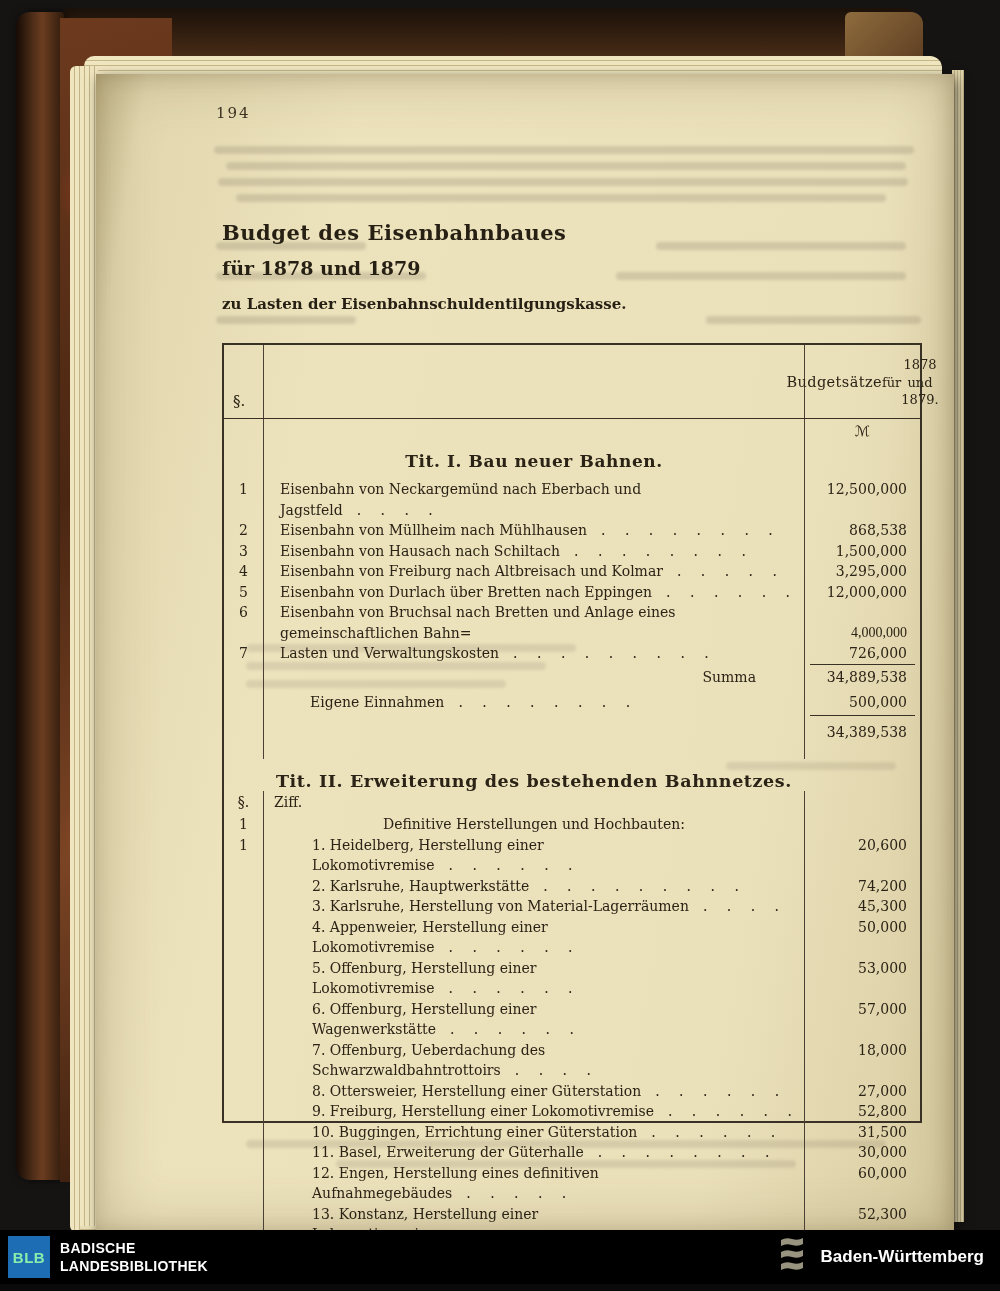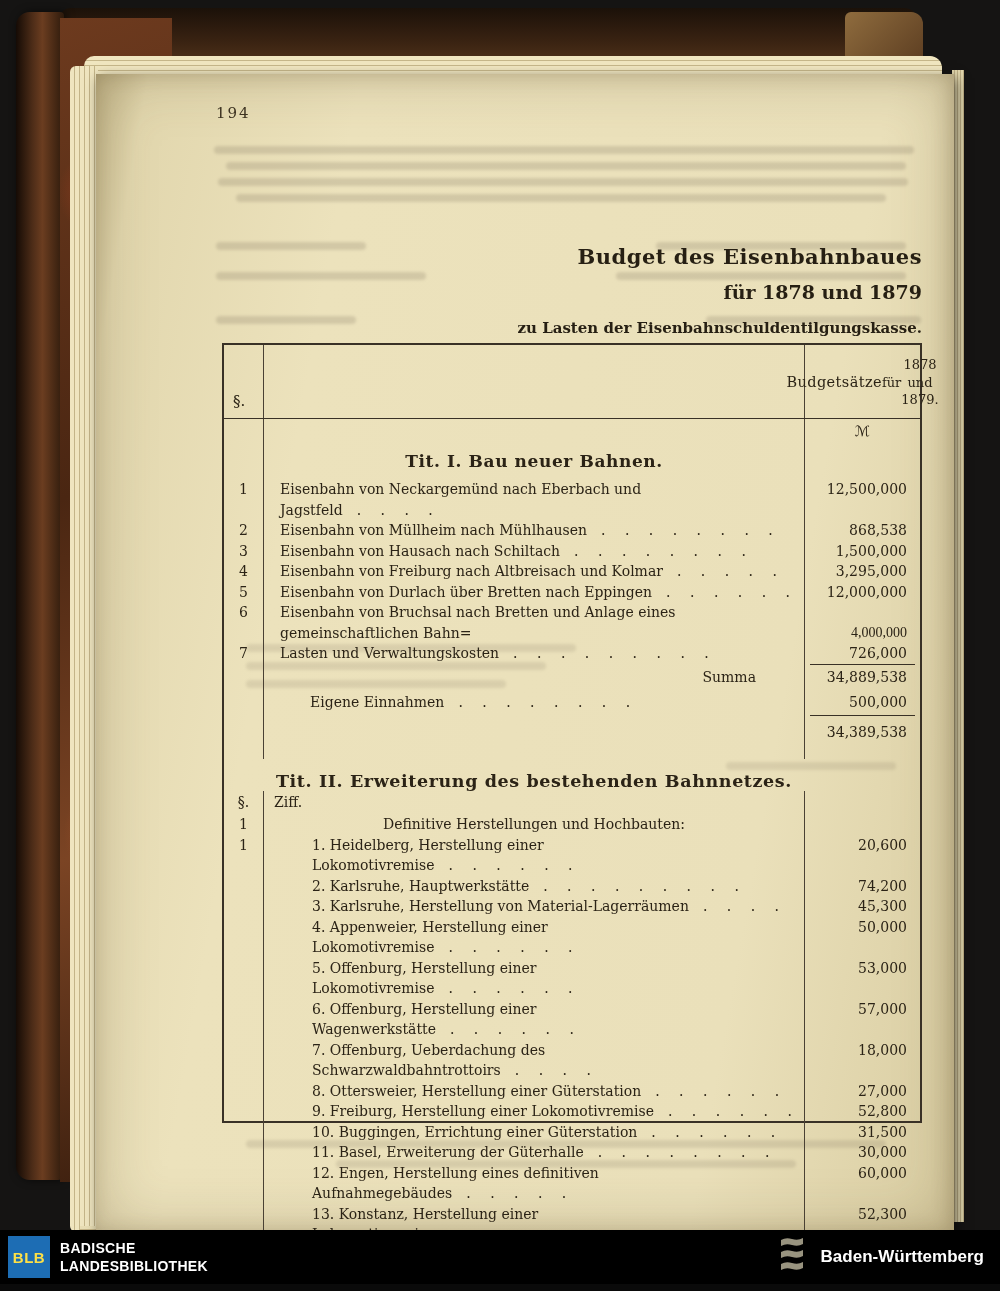--- a/index.html
+++ b/index.html
@@ -39,22 +39,22 @@
     background:linear-gradient(100deg,#c7ba8e 0%,#e2d7ae 5%,#ece2bc 25%,#eae0ba 75%,#d9cda2 100%);
     box-shadow:inset 0 0 60px rgba(95,75,40,.28), inset -4px 0 18px rgba(95,75,40,.25),
                3px 4px 12px rgba(0,0,0,.55); }
 
   .ghost { position:absolute; height:8px; border-radius:4px; background:#6e6250;
            opacity:.2; filter:blur(1.5px); z-index:1; }
 
   .page-number { position:absolute; left:120px; top:30px; font-size:15px;
     letter-spacing:2px; color:#3c3221; z-index:2; }
 
-  .title-block { position:absolute; left:126px; top:146px; width:700px; text-align:right;
-    color:#261f13; z-index:2;margin-top:24px; }
+  .title-block { position:absolute; left:126px; top:146px; width:700px; text-align:left;
+    color:#261f13; z-index:2; }
   .title1 { font-size:21px; font-weight:bold; letter-spacing:.5px; margin-bottom:12px; }
   .title2 { font-size:19px; font-weight:bold; margin-bottom:16px; }
   .title3 { font-size:15px; font-weight:600; }
 
   
   .budget-table { position:absolute; left:126px; top:269px; width:700px; height:780px;
     border:2px solid #393126; color:#2b2316; display:flex; flex-direction:column; z-index:2; }
   .c1 { flex:0 0 40px; width:40px; border-right:1.3px solid #4a4134; }
   .c2 { flex:1 1 auto; min-width:0; }
   .c3 { flex:0 0 116px; width:116px; border-left:1.3px solid #4a4134;
@@ -98,21 +98,21 @@
   .uebertrag-row { height:28px; line-height:28px; font-size:14px; }
   .uebertrag-row .c2 { display:flex; justify-content:flex-end; padding-right:28px; }
   .fill-row { flex:1 1 auto; }
   .spacer14 { height:14px; } .spacer5 { height:5px; }
 
   
   .footer { position:absolute; left:0; bottom:0; width:1000px; height:54px; background:#000;
     display:flex; align-items:center; justify-content:space-between;
     padding:0 16px 0 8px; font-family:"Liberation Sans", sans-serif; z-index:5; }
   .brand-left { display:flex; align-items:center; gap:10px; }
-  .blb-logo { width:42px; height:42px; background:#1d6db4; color:#fde047; display:flex;
+  .blb-logo { width:42px; height:42px; background:#1d6db4; color:#86efac; display:flex;
     align-items:center; justify-content:center; font-weight:bold; font-size:15px;
     letter-spacing:.5px; cursor:pointer; }
   .library-name { color:#fff; font-weight:bold; font-size:14px; line-height:1.3;
     letter-spacing:.3px; }
   .brand-right { display:flex; align-items:center; gap:16px; color:#fff; font-weight:bold;
     font-size:17px; cursor:pointer; }
 </style>
 </head>
 <body>
 

